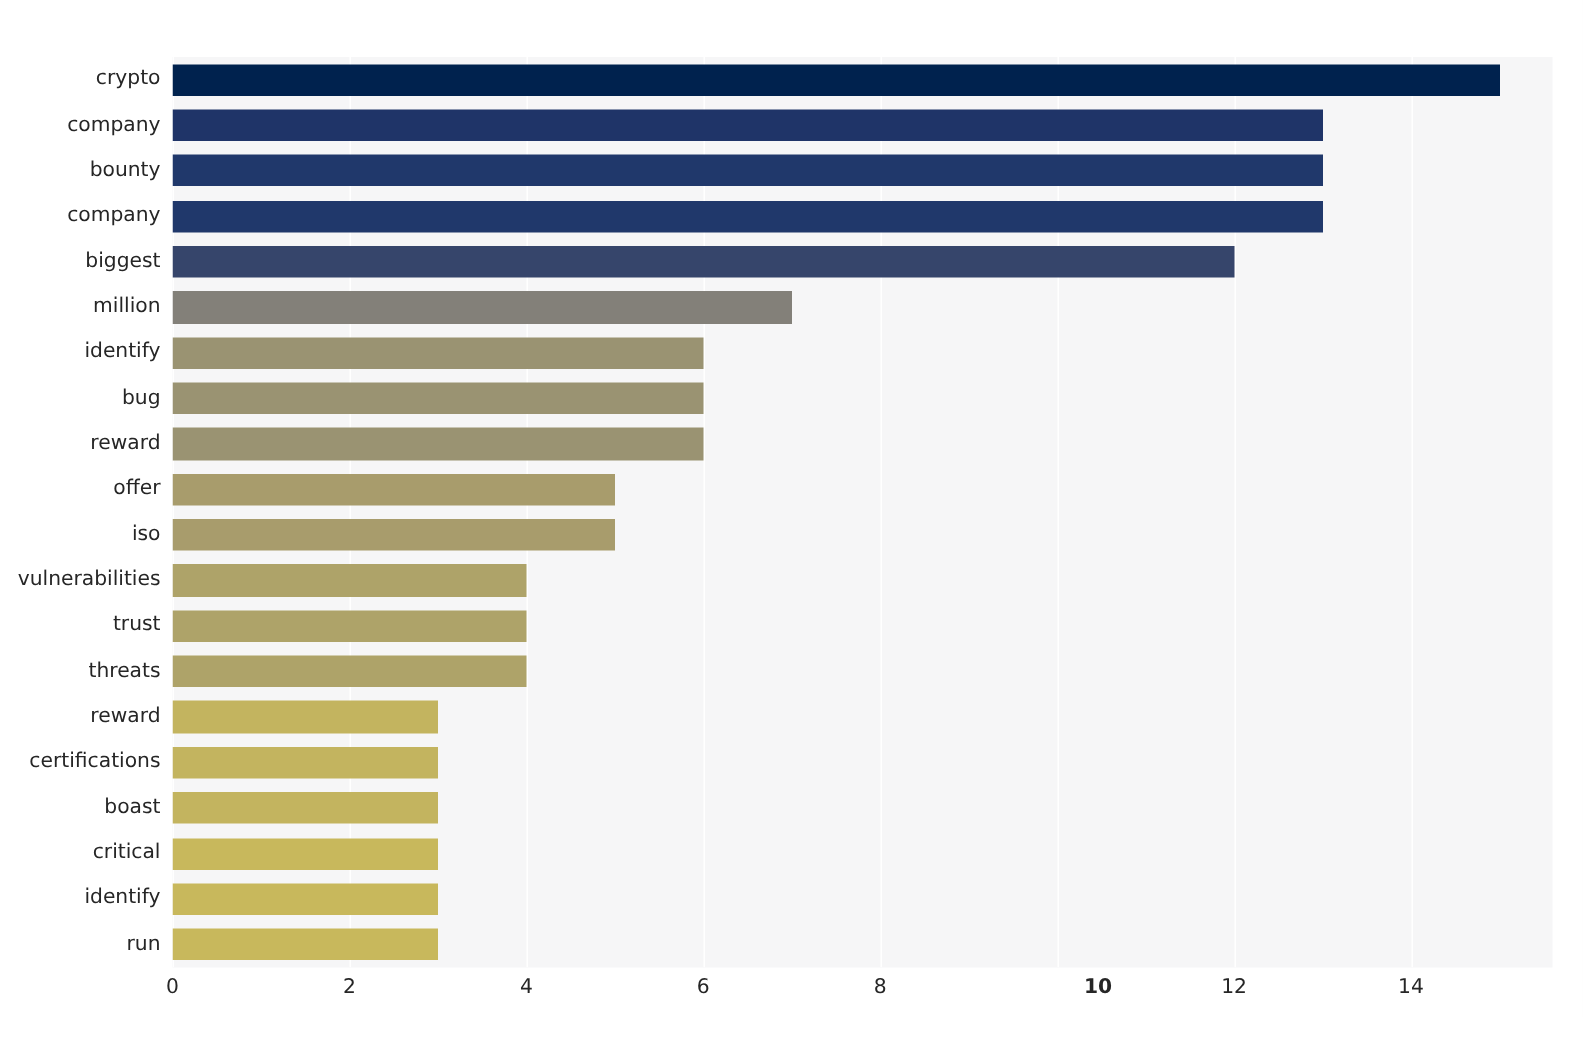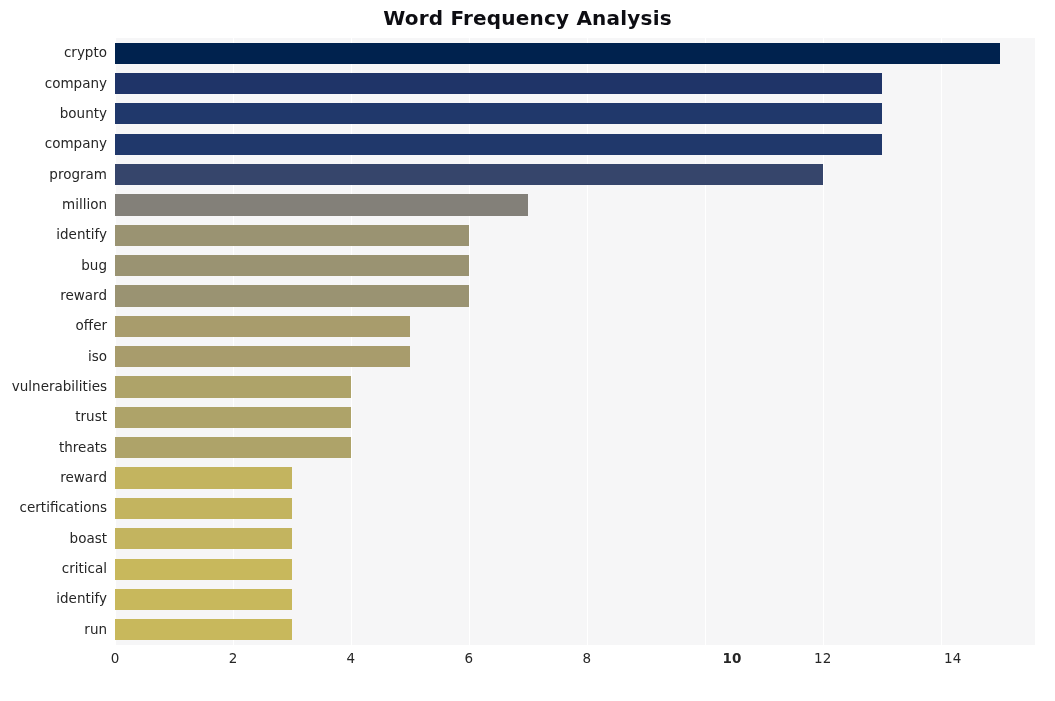--- a/index.html
+++ b/index.html
@@ -98,21 +98,20 @@
     text-align: center;
     font-size: 13.5px;
     color: #262626;
   }
 </style>
 </head>
 <body>
 
 <div id="figure">
 
-  <div id="chart-title">Word Frequency Analysis</div>
 
   <div id="plot-area">
       <div class="gridline-v" style="left: 0px;"></div>
       <div class="gridline-v" style="left: 117.949px;"></div>
       <div class="gridline-v" style="left: 235.897px;"></div>
       <div class="gridline-v" style="left: 353.846px;"></div>
       <div class="gridline-v" style="left: 471.795px;"></div>
       <div class="gridline-v" style="left: 589.744px;"></div>
       <div class="gridline-v" style="left: 707.692px;"></div>
       <div class="gridline-v" style="left: 825.641px;"></div>
@@ -176,21 +175,21 @@
       <div class="bar-row" style="top: 581.202px; height: 21.245px;">
         <div class="bar" title="run: 3" style="width: 176.923px; background: rgb(200, 184, 92);"></div>
       </div>
     </div>
 
   <div id="ytick-layer">
       <div class="ytick" style="top: 6.175px;">crypto</div>
       <div class="ytick" style="top: 36.525px;">company</div>
       <div class="ytick" style="top: 66.875px;">bounty</div>
       <div class="ytick" style="top: 97.225px;">company</div>
-      <div class="ytick" style="top: 127.575px;">program</div>
+      <div class="ytick" style="top: 127.575px;">biggest</div>
       <div class="ytick" style="top: 157.925px; margin-left: 12px;">million</div>
       <div class="ytick" style="top: 188.275px;">identify</div>
       <div class="ytick" style="top: 218.625px;">bug</div>
       <div class="ytick" style="top: 248.975px;">reward</div>
       <div class="ytick" style="top: 279.325px;">offer</div>
       <div class="ytick" style="top: 309.675px;">iso</div>
       <div class="ytick" style="top: 340.025px;">vulnerabilities</div>
       <div class="ytick" style="top: 370.375px;">trust</div>
       <div class="ytick" style="top: 400.725px;">threats</div>
       <div class="ytick" style="top: 431.075px;">reward</div>
@@ -202,17 +201,17 @@
     </div>
 
   <div id="xtick-layer">
       <div class="xtick" style="left: 115px;">0</div>
       <div class="xtick" style="left: 232.949px;">2</div>
       <div class="xtick" style="left: 350.897px;">4</div>
       <div class="xtick" style="left: 468.846px;">6</div>
       <div class="xtick" style="left: 586.795px;">8</div>
       <div class="xtick" style="left: 732px; font-weight: bold;">10</div>
       <div class="xtick" style="left: 822.692px;">12</div>
-      <div class="xtick" style="left: 940.641px; margin-left: 12px;">14</div>
+      <div class="xtick" style="left: 940.641px;">14</div>
     </div>
 
 
 </div>
 
 </body></html>

